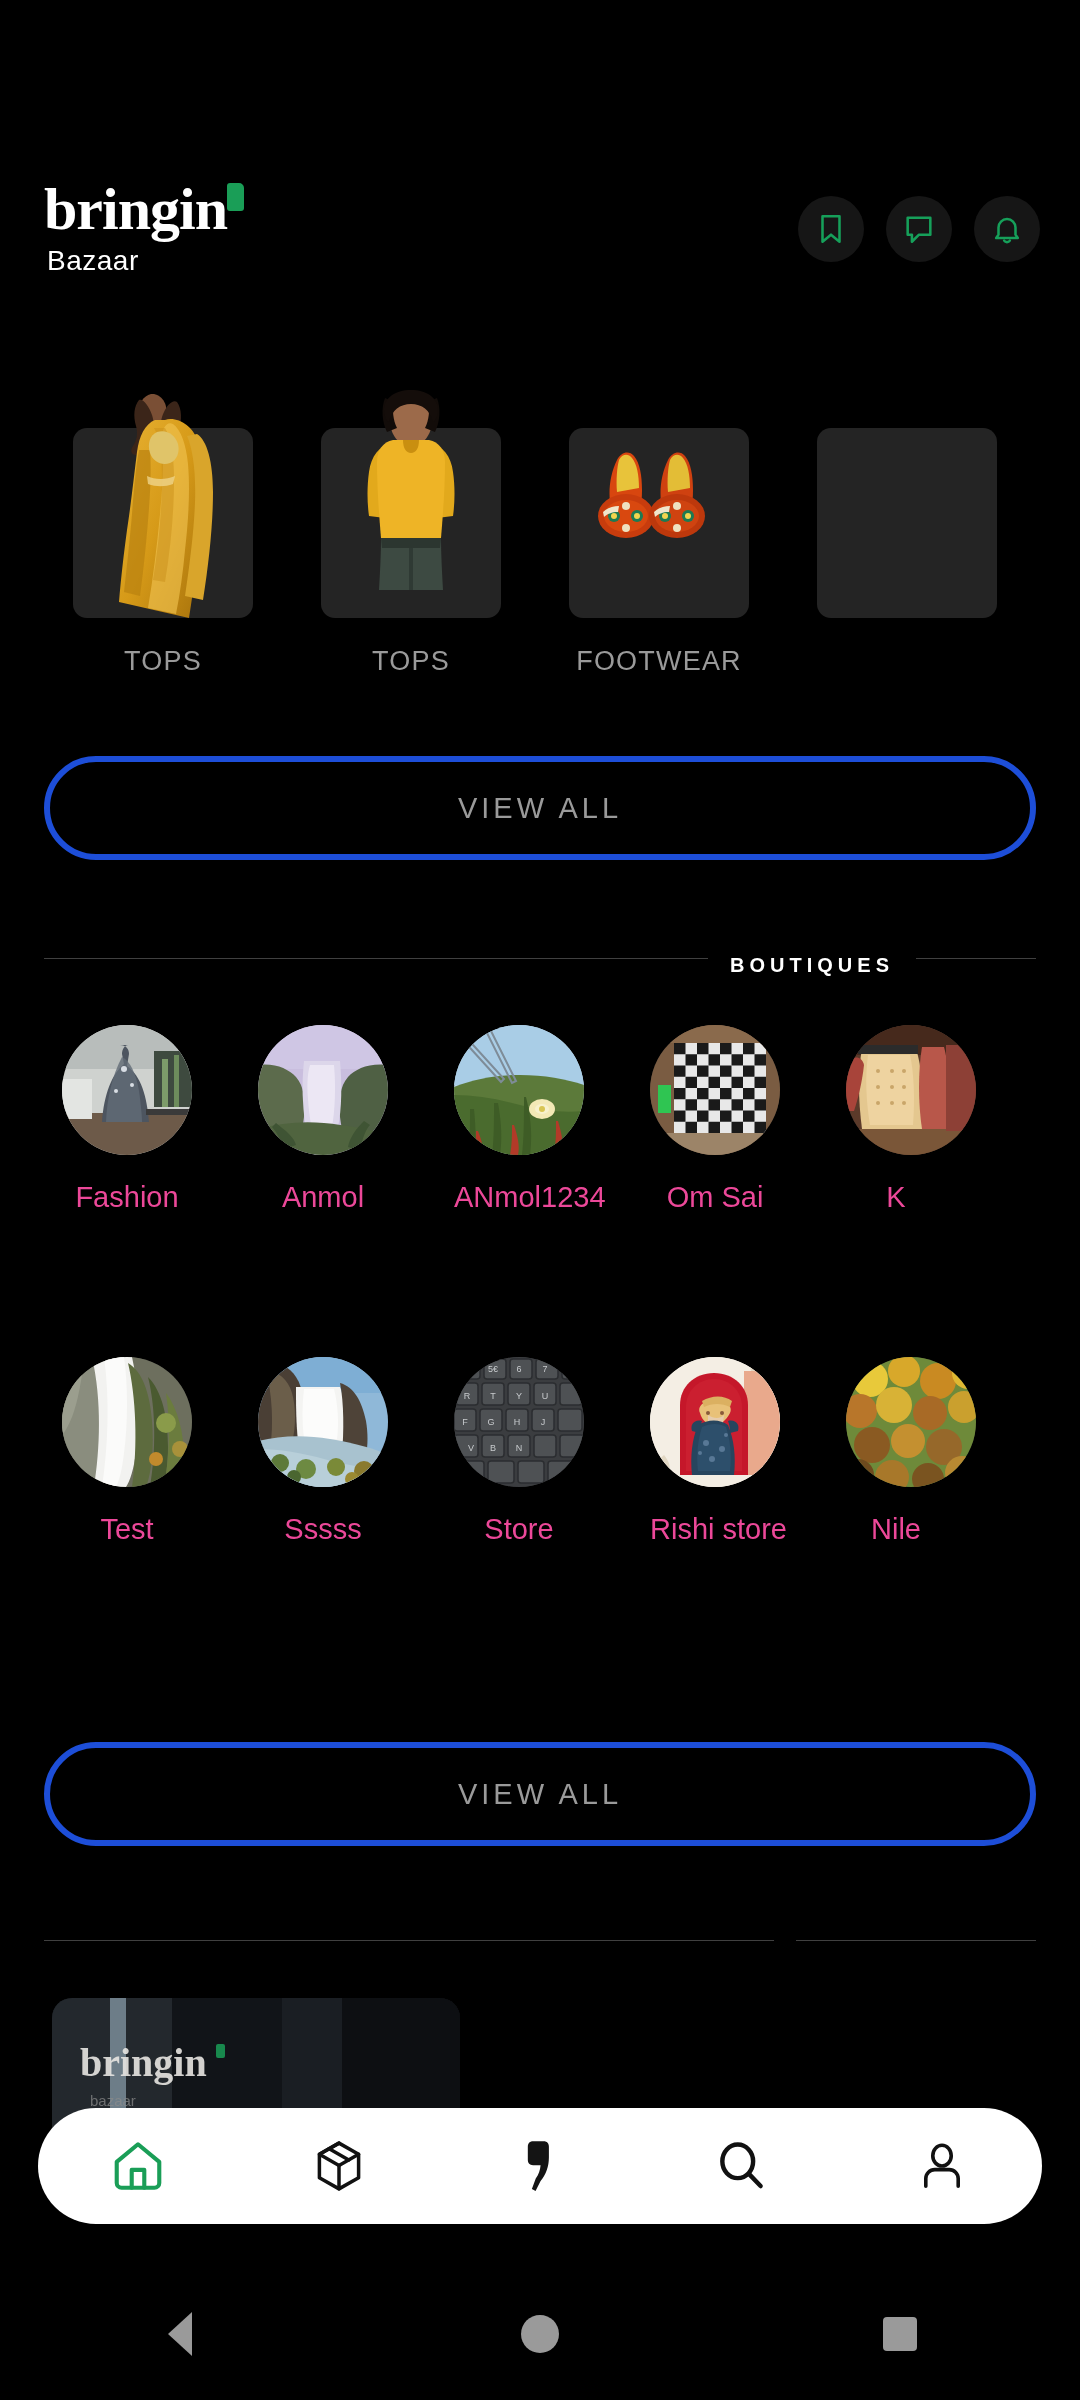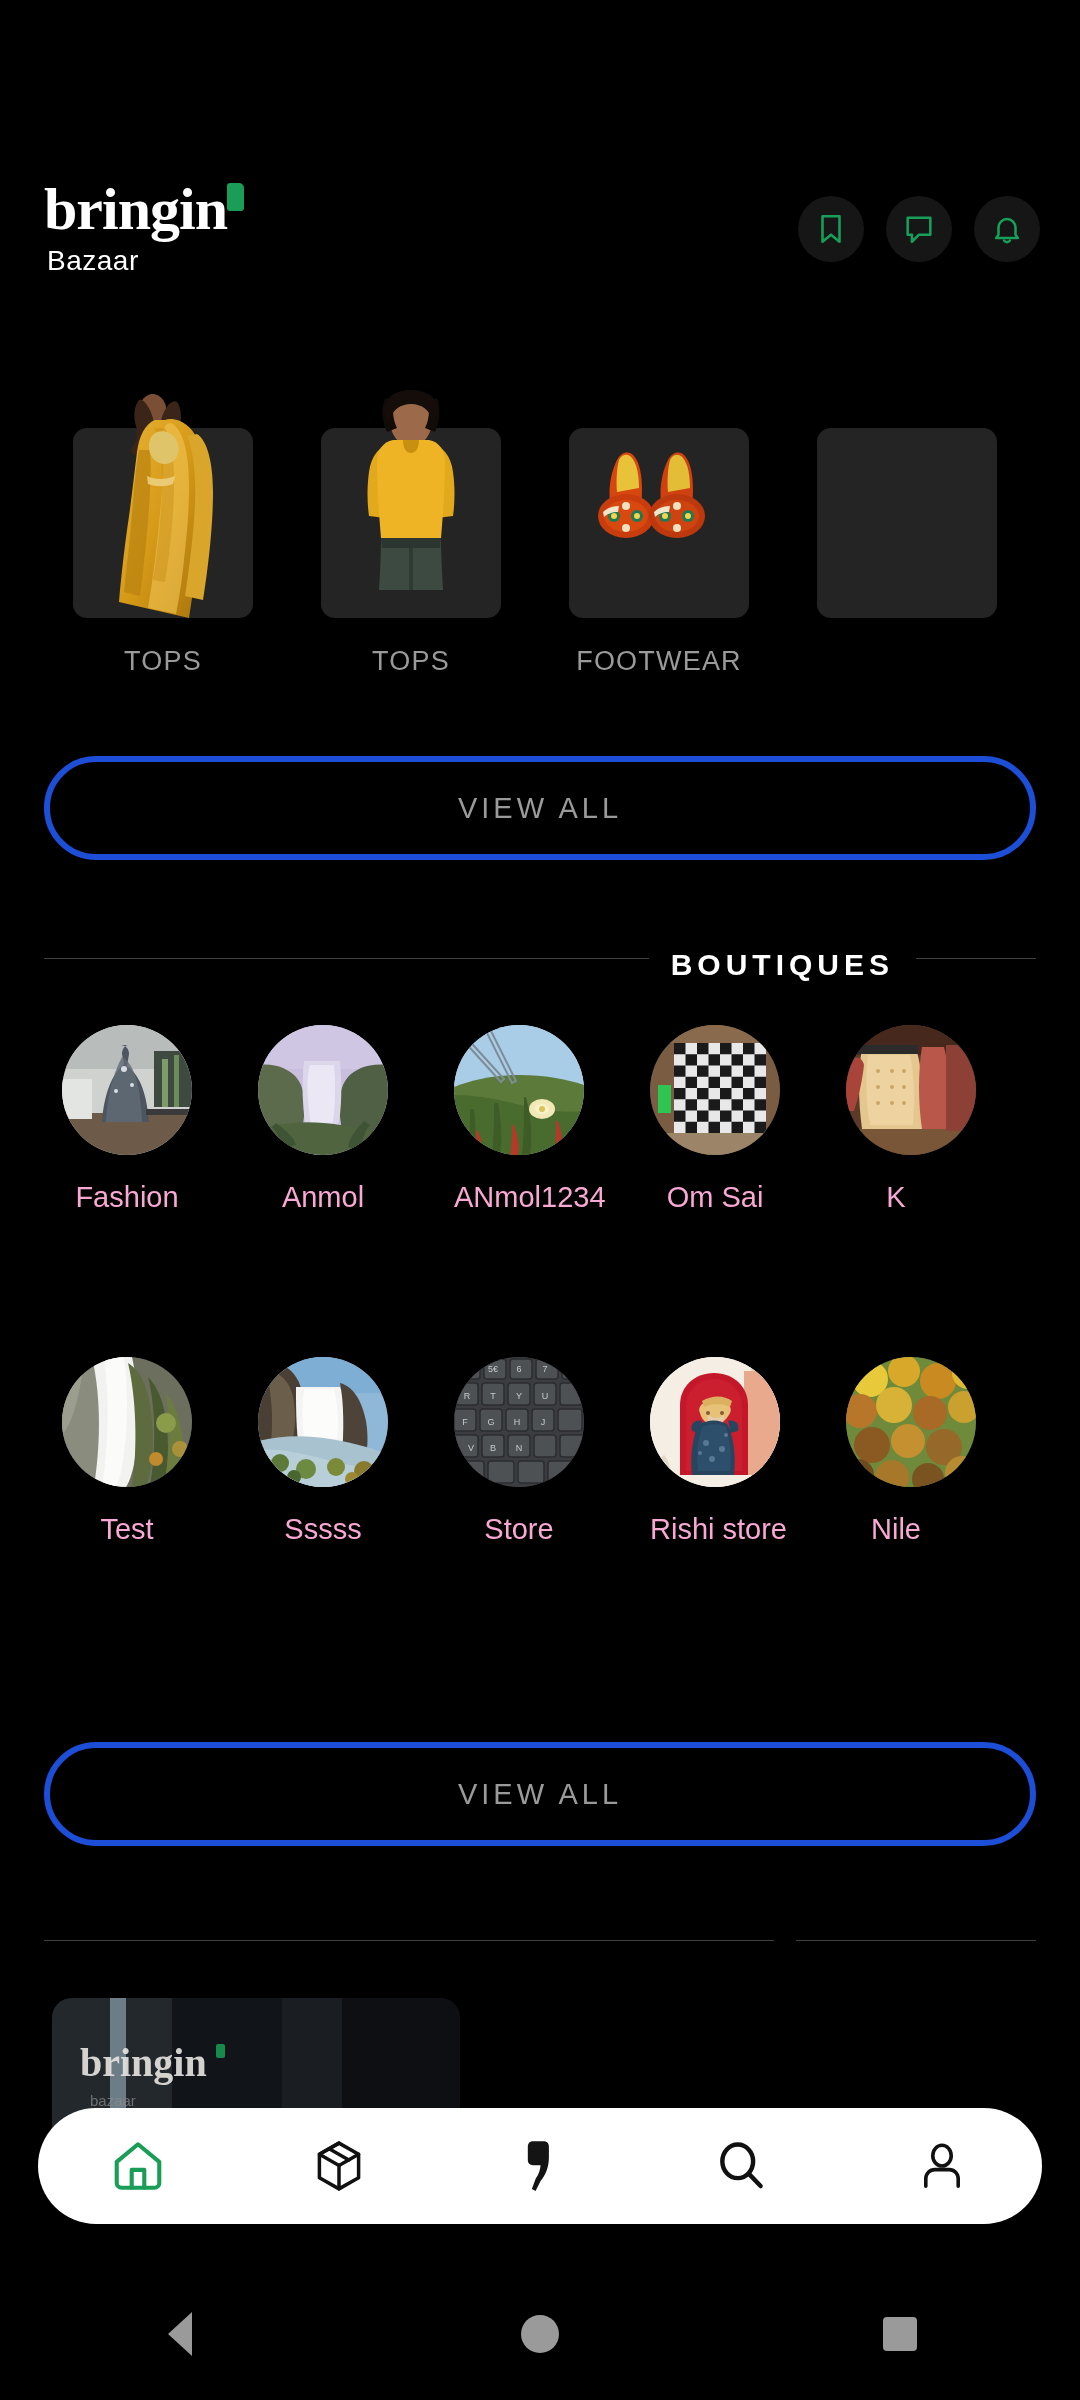--- a/index.html
+++ b/index.html
@@ -98,21 +98,21 @@
   #viewall-categories { top:756px; }
   #viewall-boutiques { top:1742px; }
 
   
   .section-head {
     position:absolute; left:44px; width:992px; height:40px;
     display:flex; align-items:center; gap:22px;
   }
   .section-head .rule { flex:1; height:1px; background:#404040; }
   .section-head .title {
-    font-size:30px;
+    font-size:20px;
     font-weight:700;
     letter-spacing:5px;
     color:#ffffff;
     white-space:nowrap;
     margin-top:14px;
   }
   #head-boutiques { top:938px; }
   #head-trending { top:1920px; }
   #head-trending .rule:last-child { max-width:240px; }
   #head-boutiques .rule:last-child { max-width:120px; }
@@ -128,21 +128,21 @@
   .bq-avatar {
     width:130px; height:130px; border-radius:50%;
     overflow:hidden; background:#2a2a2a;
     position:relative;
   }
   .bq-avatar svg { display:block; }
   .bq-label {
     margin-top:26px;
     text-align:center;
     font-size:29px;
-    color:#f9a8d4;
+    color:#ec4899;
     white-space:nowrap;
   }
   .bq-item.clip .bq-label { margin-left:-30px; }
 
   
   #trending {
     position:absolute; top:1998px; left:0; width:1080px; height:220px;
     overflow:hidden;
   }
   #trending-track { position:absolute; left:52px; top:0; display:flex; gap:42px; }

